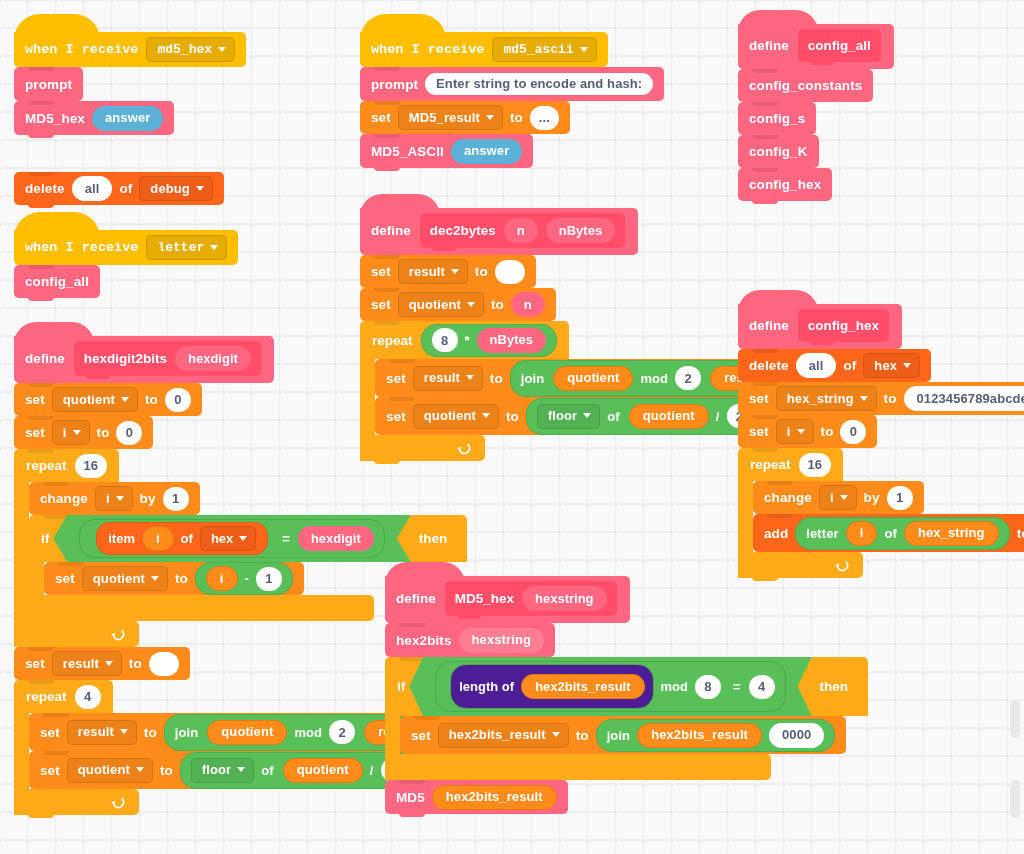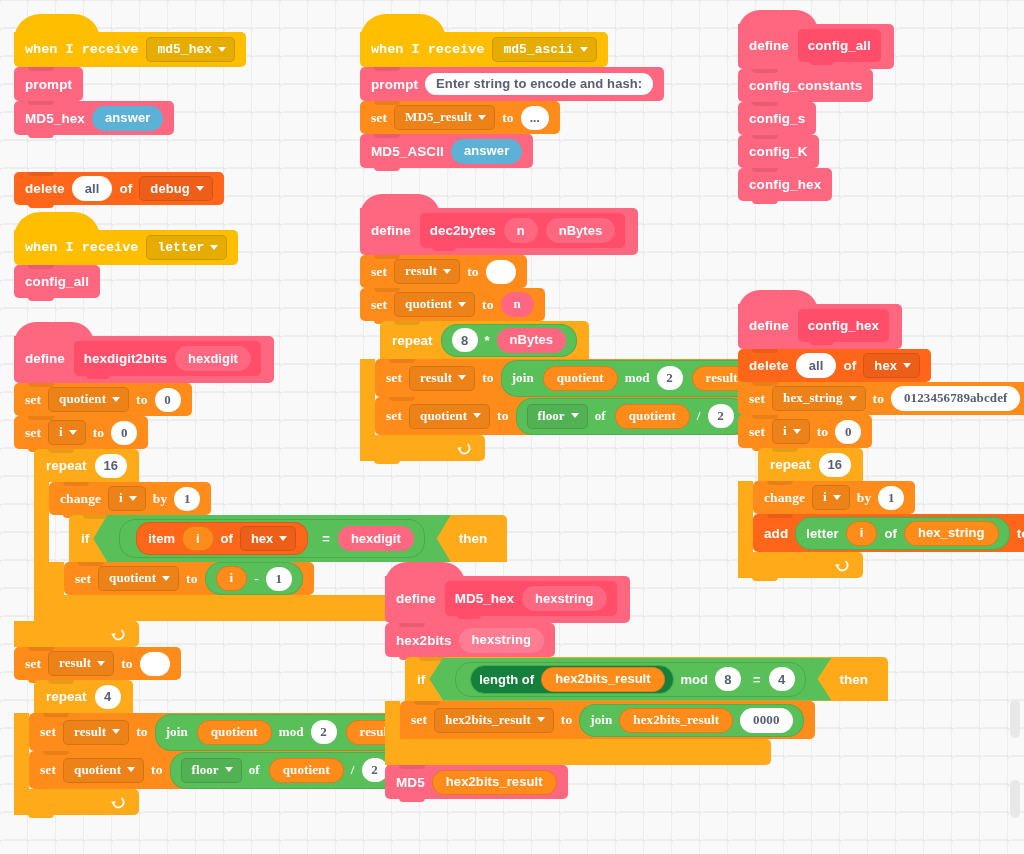--- a/index.html
+++ b/index.html
@@ -63,23 +63,23 @@
   }
   .blk.stack::before {
     content: "";
     position: absolute;
     left: 14px; top: 0px;
     width: 26px; height: 4px;
     border-radius: 0 0 4px 4px;
     background: rgba(0,0,0,.09);
   }
   .c-custom  { background: #ff6680; }
-  .c-var     { background: #ff8c1a; font-family: Liberation Serif, serif; }
+  .c-var     { background: #ff8c1a; }
   .c-list    { background: #ff661a; }
-  .c-control { background: #ffab19; margin-left: 20px; }
+  .c-control { background: #ffab19; }
 
   
   .hat {
     position: relative;
     padding-top: 18px;
     width: max-content;
     font-family: Liberation Mono, monospace;
   }
   .hat .dome {
     position: absolute;
@@ -622,21 +622,21 @@
       <span>hex2bits</span>
       <span class="reporter r-custom" style="background:#ff7d93;">hexstring</span>
     </div>
 
     <div class="cblock">
       <div class="cbar c-control" style="min-height:44px; padding-right:20px;">
         <span>if</span>
         <span class="boolgrp">
           <span class="boolinner">
             <span class="opergrp" style="border:none;background:#59c059;padding:0 4px;">
-              <span class="opergrp" style="border:1.5px solid #4aa94a;background:#15803d;padding:1px 8px;">
+              <span class="opergrp" style="border:1.5px solid #4aa94a;background:#4c1d95;padding:9px 8px;">
                 <span>length of</span>
                 <span class="reporter r-var">hex2bits_result</span>
               </span>
               <span>mod</span>
               <span class="numinput">8</span>
             </span>
             <span>=</span>
             <span class="numinput">4</span>
           </span>
         </span>

